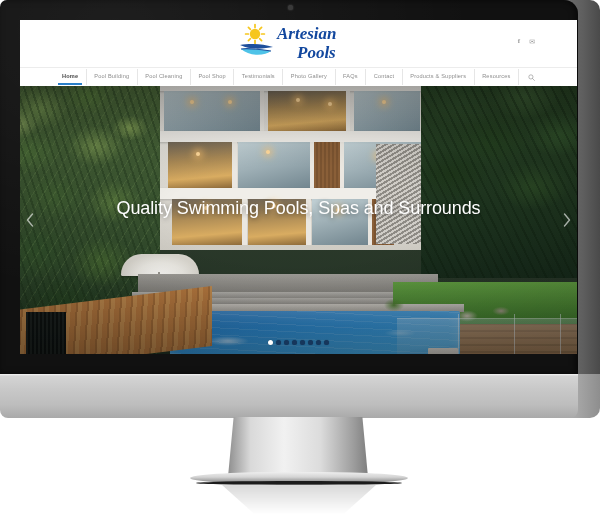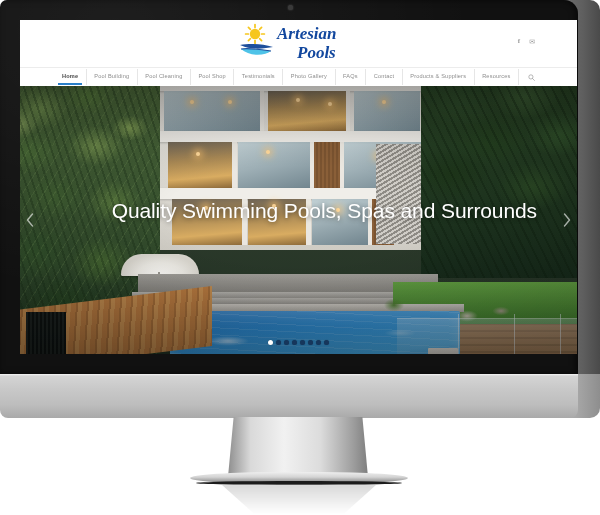--- a/index.html
+++ b/index.html
@@ -319,23 +319,23 @@
       radial-gradient(ellipse 80% 60% at 50% 48%, rgba(0,0,0,0) 30%, rgba(0,0,0,.22) 100%);
     pointer-events:none;
   }
 
   
   .hero-headline {
     position: absolute;
     left: 40px;
     right: 40px;
     top: 112px;
-    text-align: right;
+    text-align: center;
     color: #ffffff;
-    font-size: 21px;
+    font-size: 18px;
     line-height: 1.22;
     font-weight: 400;
     letter-spacing: -.1px;
     text-shadow: 0 1px 5px rgba(0,0,0,.45);
   }
 
   
   .hero-arrow {
     position: absolute;
     top: 50%;

